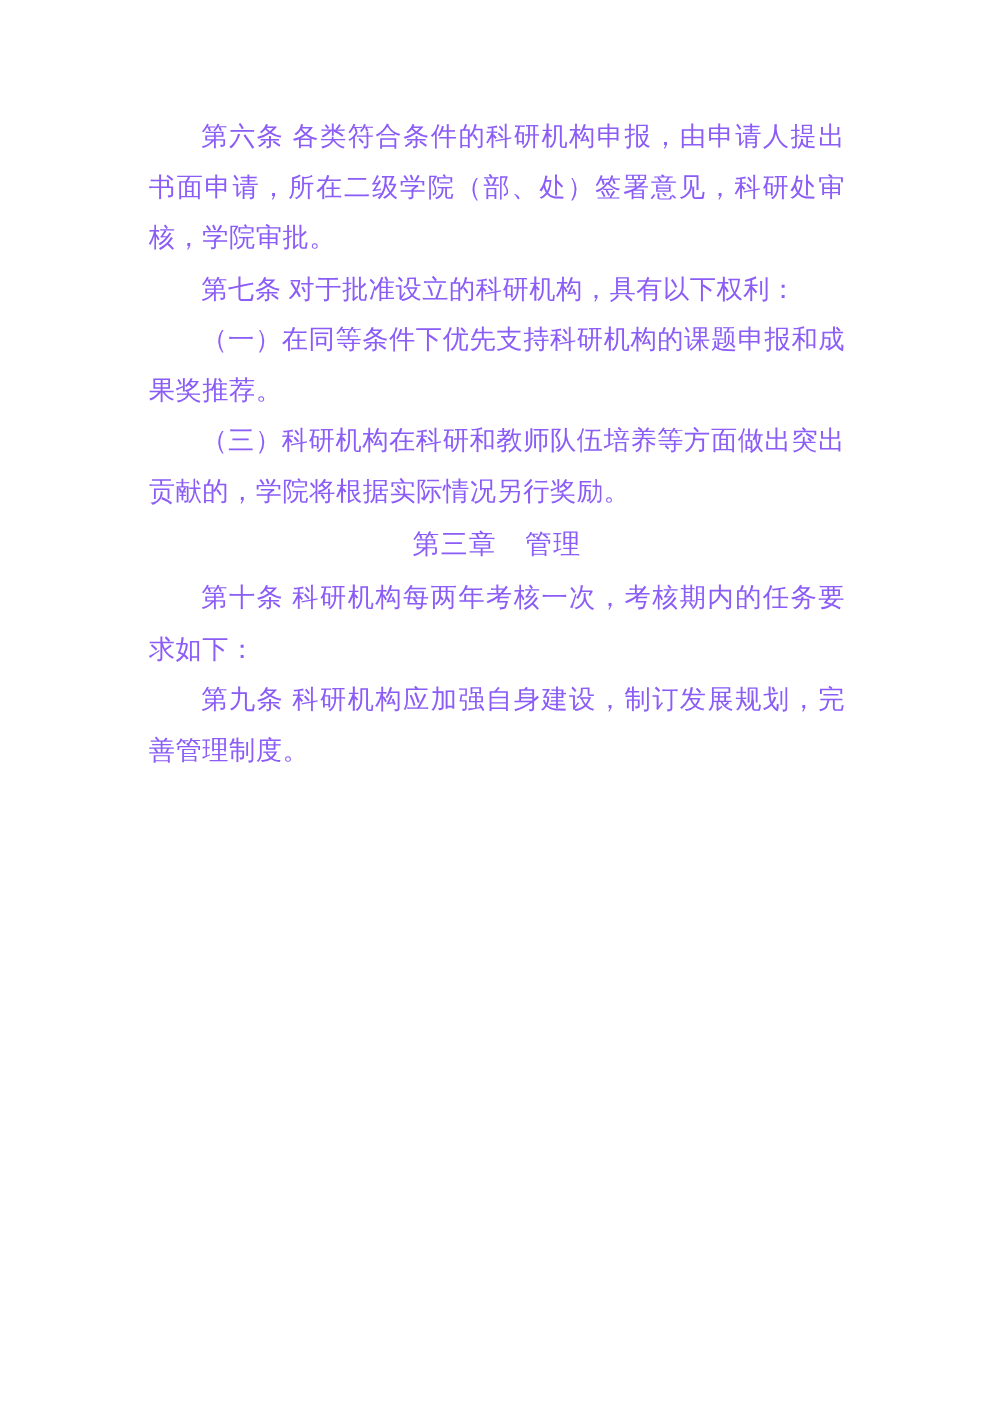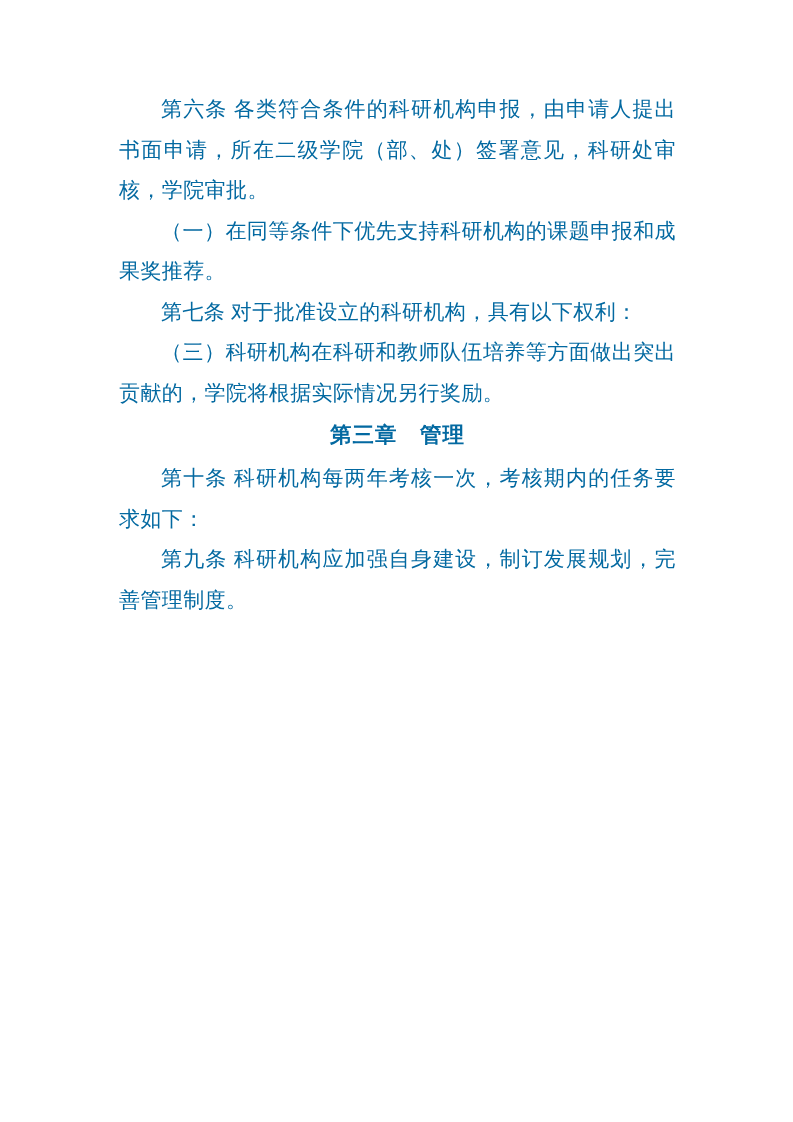--- a/index.html
+++ b/index.html
@@ -10,50 +10,50 @@
   .page {
     position: relative;
     width: 793px;
     height: 1122px;
     margin: 0 auto;
     background: #ffffff;
     overflow: hidden;
     box-sizing: border-box;
     padding: 89px 117px 0 119px;
     font-family: "Liberation Serif", "DejaVu Serif", serif;
-    color: #0369a1;
+    color: #8b5cf6;
   }
   .doc-body {
     width: 557px;
   }
   .para {
     margin: 0;
     font-size: 21px;
     line-height: 40.5px;
     text-align: justify;
     text-indent: 2em;
     letter-spacing: 0.4px;
     word-break: break-all;
   }
   .chapter-heading {
     margin: 1px 0;
     font-size: 21.5px;
     line-height: 43px;
-    font-weight: bold;
+    font-weight: normal;
     text-align: center;
     text-indent: 0;
     letter-spacing: 1px;
   }
 </style>
 </head>
 <body>
 
 <div class="page">
   <div class="doc-body">
     <p class="para">第六条 各类符合条件的科研机构申报，由申请人提出书面申请，所在二级学院（部、处）签署意见，科研处审核，学院审批。</p>
+    <p class="para">第七条 对于批准设立的科研机构，具有以下权利：</p>
     <p class="para">（一）在同等条件下优先支持科研机构的课题申报和成果奖推荐。</p>
-    <p class="para">第七条 对于批准设立的科研机构，具有以下权利：</p>
     <p class="para">（三）科研机构在科研和教师队伍培养等方面做出突出贡献的，学院将根据实际情况另行奖励。</p>
     <h2 class="chapter-heading">第三章　管理</h2>
     <p class="para">第十条 科研机构每两年考核一次，考核期内的任务要求如下：</p>
     <p class="para">第九条 科研机构应加强自身建设，制订发展规划，完善管理制度。</p>
   </div>
 </div>
 
 </body></html>

